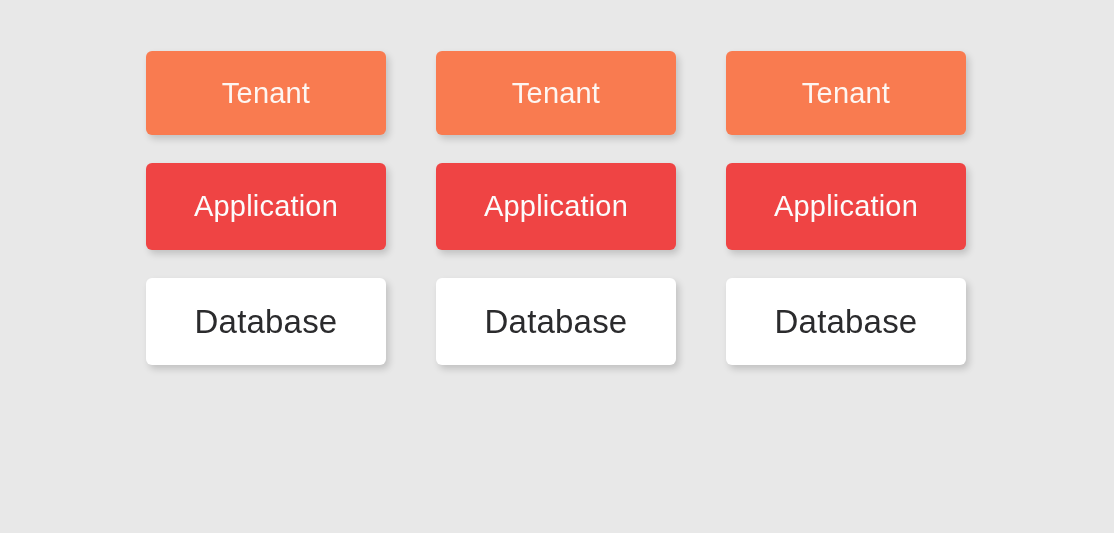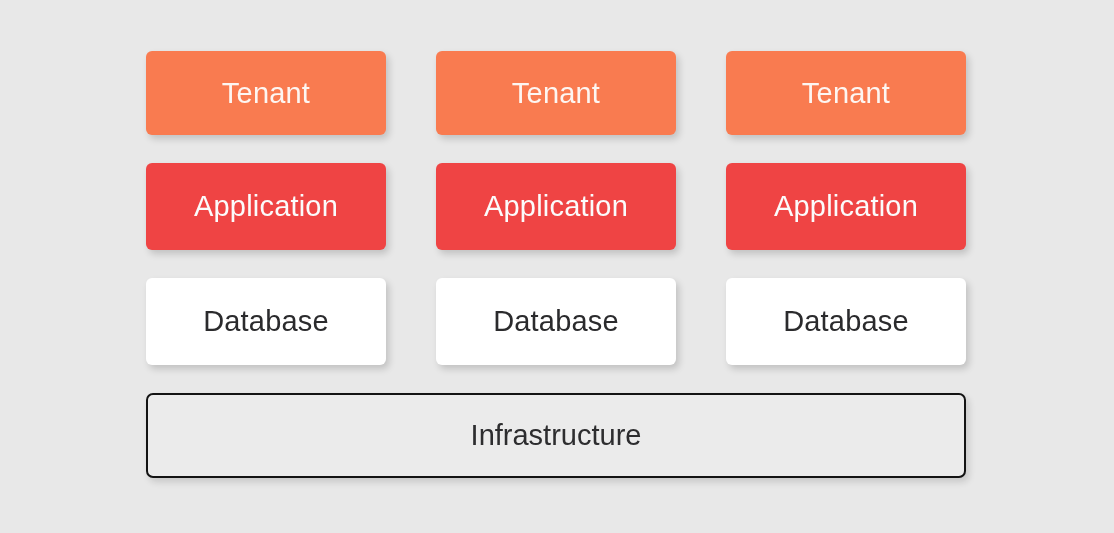--- a/index.html
+++ b/index.html
@@ -70,21 +70,21 @@
     font-size: 29px;
   }
 
   .node-database {
     height: 87px;
     background: #ffffff;
     box-shadow: 3px 4px 7px rgba(0,0,0,0.17);
   }
   .node-database .node-label {
     color: #2b2b2d;
-    font-size: 29px;
+    font-size: 33px;
   }
 
   .infrastructure-bar {
     width: 820px;
     height: 85px;
     box-sizing: border-box;
     background: #ebebeb;
     border: 2.5px solid #131313;
     border-radius: 7px;
     display: flex;
@@ -133,19 +133,16 @@
         <span class="node-label">Database</span>
       </div>
       <div class="node node-database">
         <span class="node-label">Database</span>
       </div>
       <div class="node node-database">
         <span class="node-label">Database</span>
       </div>
     </div>
 
-    <div class="infrastructure-bar">
-      <span class="node-label">Infrastructure</span>
-    </div>
 
   </div>
 
 </div>
 
 </body></html>

